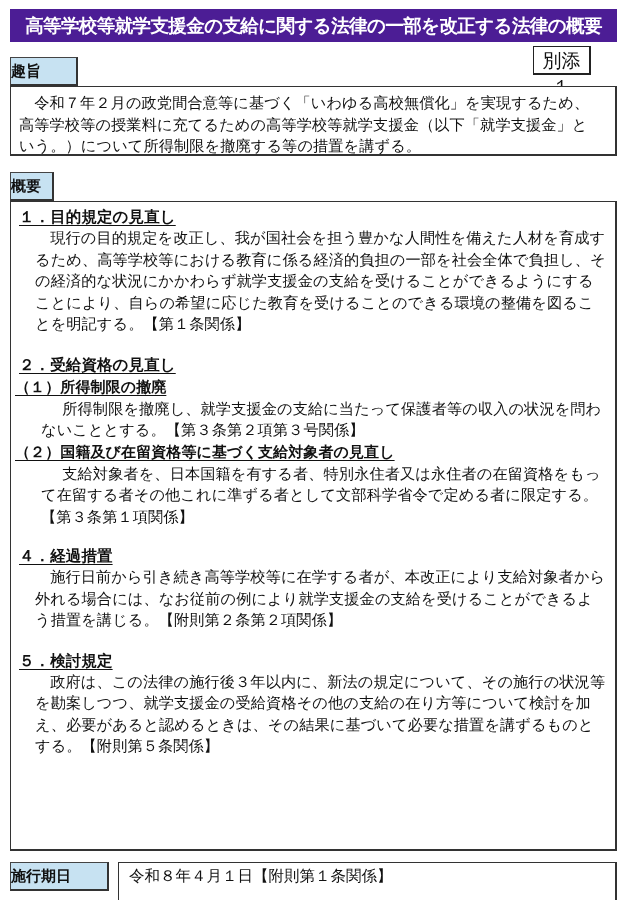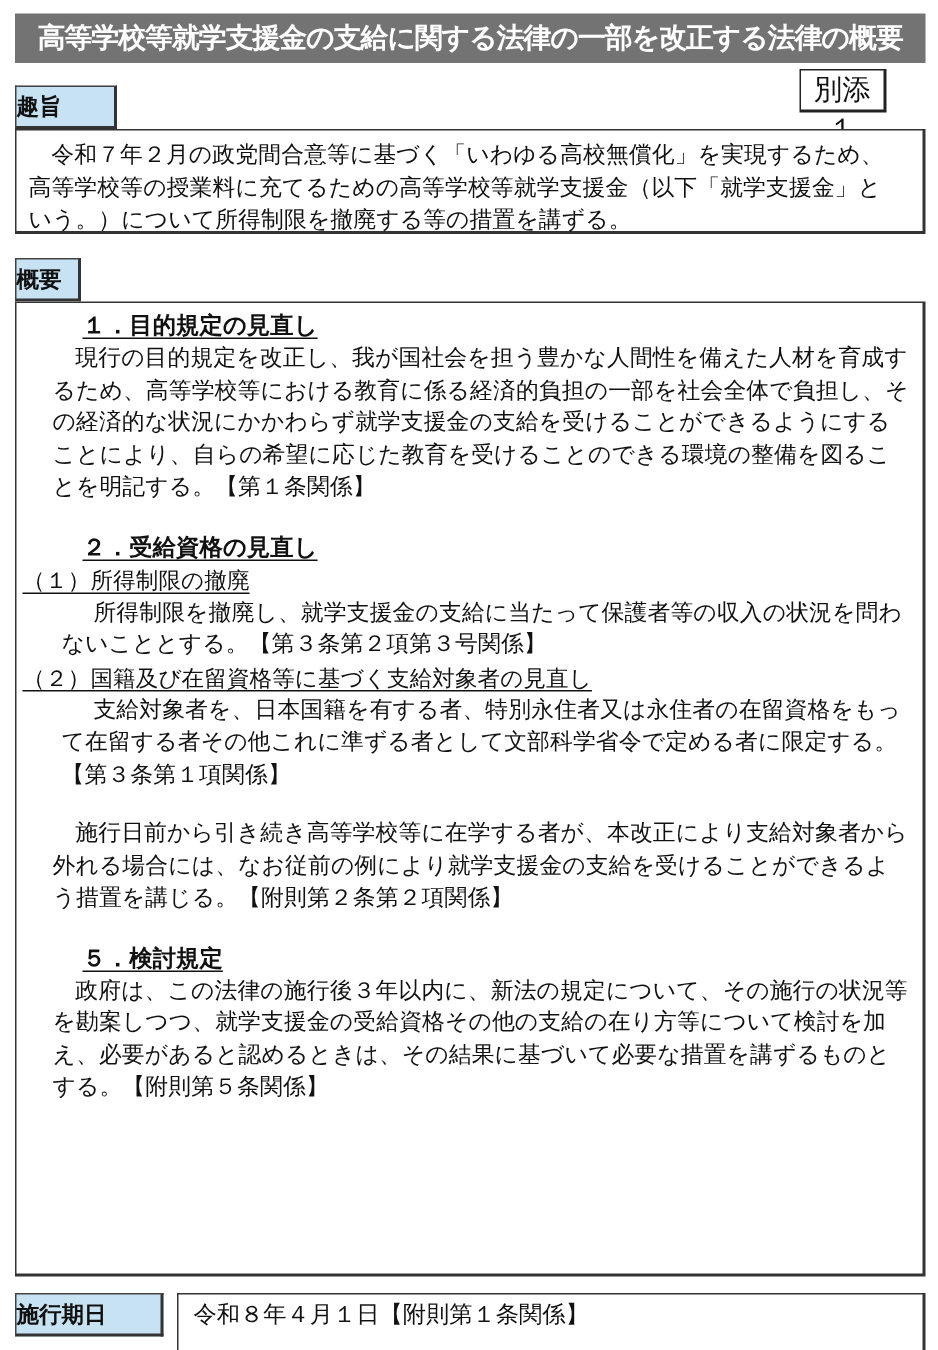--- a/index.html
+++ b/index.html
@@ -3,21 +3,21 @@
 <meta charset="utf-8">
 <style>
   html, body { margin: 0; padding: 0; background: #ffffff; }
   body {
     width: 625px; height: 900px; position: relative; overflow: hidden;
     font-family: "DejaVu Sans", "Liberation Sans", sans-serif;
     color: #111;
   }
   .title-bar {
     position: absolute; left: 10px; top: 9px; width: 607px; height: 33px;
-    background: #737373; color: #fff;
+    background: #4c1d95; color: #fff;
     font-size: 18.5px; font-weight: bold; line-height: 33px;
     text-align: center; letter-spacing: -0.6px; white-space: nowrap;
   }
   .tag {
     position: absolute; background: #c7e2f2;
     border: 1px solid #444; border-bottom: 2px solid #333; border-right: 2px solid #333;
     font-weight: bold; font-size: 15px; text-align: left; box-sizing: border-box;
   }
   .attach {
     position: absolute; left: 533px; top: 46px; width: 58px; height: 29px;
@@ -27,25 +27,25 @@
   }
   .box {
     position: absolute; border: 1px solid #333; border-right: 2px solid #333; border-bottom: 2px solid #333;
     box-sizing: border-box; background: #fff;
   }
   .body-text { font-size: 15.2px; line-height: 21.5px; letter-spacing: 0.1px; }
   .purpose { left: 10px; top: 86px; width: 607px; height: 70px; padding: 6px 20px 0 8px; }
   .summary { left: 10px; top: 201px; width: 607px; height: 650px; padding: 4px 8px 0 8px; }
   .sec-head {
     font-size: 15.5px; font-weight: bold; text-decoration: underline;
-    text-underline-offset: 3px; line-height: 22px; display: block; margin-left: 36px;
+    text-underline-offset: 3px; line-height: 22px; display: block;
   }
   .sub-head {
     font-size: 15px; text-decoration: underline; text-underline-offset: 3px;
-    line-height: 22px; display: block; margin-left: -4px;
+    line-height: 22px; display: block; margin-left: -4px; font-weight: bold;
   }
   .para { text-indent: 1em; margin: 0; padding-left: 16px; }
   .para.deep { padding-left: 22px; text-indent: 1.4em; font-family: Liberation Serif, serif; }
   .sec { margin-bottom: 18px; }
   .effective { left: 118px; top: 862px; width: 499px; height: 44px; padding: 0 10px;
     font-size: 15.5px; line-height: 26px; }
 </style>
 </head>
 <body>
 
@@ -71,20 +71,21 @@
   <div class="sec">
     <span class="sec-head">２．受給資格の見直し</span>
     <span class="sub-head">（１）所得制限の撤廃</span>
     <p class="para deep">所得制限を撤廃し、就学支援金の支給に当たって保護者等の収入の状況を問わないこととする。【第３条第２項第３号関係】</p>
     <span class="sub-head">（２）国籍及び在留資格等に基づく支給対象者の見直し</span>
     <p class="para deep">支給対象者を、日本国籍を有する者、特別永住者又は永住者の在留資格をもって在留する者その他これに準ずる者として文部科学省令で定める者に限定する。【第３条第１項関係】</p>
   </div>
 
 
   <div class="sec">
+    <span class="sec-head">４．経過措置</span>
     <p class="para">施行日前から引き続き高等学校等に在学する者が、本改正により支給対象者から外れる場合には、なお従前の例により就学支援金の支給を受けることができるよう措置を講じる。【附則第２条第２項関係】</p>
   </div>
 
   <div class="sec" style="margin-bottom:0;">
     <span class="sec-head">５．検討規定</span>
     <p class="para">政府は、この法律の施行後３年以内に、新法の規定について、その施行の状況等を勘案しつつ、就学支援金の受給資格その他の支給の在り方等について検討を加え、必要があると認めるときは、その結果に基づいて必要な措置を講ずるものとする。【附則第５条関係】</p>
   </div>
 </div>
 
 <div class="tag" style="left:10px; top:862px; width:99px; height:29px; line-height:26px;">施行期日</div>

